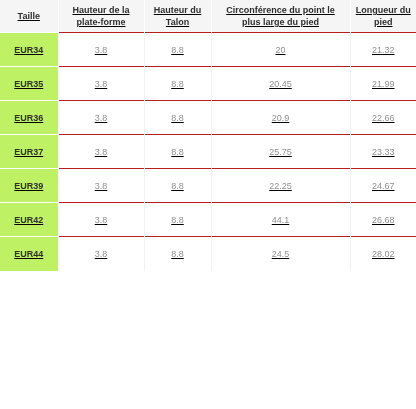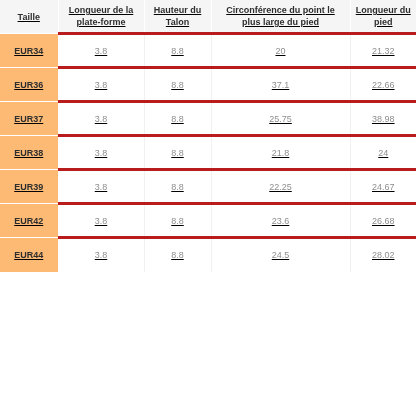--- a/index.html
+++ b/index.html
@@ -48,29 +48,29 @@
   
   .size-table tbody tr { height: 34px; }
   .size-table tbody td {
     height: 34px;
     box-sizing: border-box;
     font-size: 9px;
     color: #8e8e8e;
     text-align: center;
     vertical-align: middle;
     background: #ffffff;
-    border-top: 3px solid #b91c1c;
+    border-top: 1px solid #b91c1c;
     border-right: 1px solid #f1f1f1;
     padding: 0 4px;
   }
   .size-table tbody td:last-child { border-right: none; }
 
   
   .size-table tbody td.size-cell {
-    background: #fdba74;
+    background: #bef264;
     color: #2e2e2e;
     font-weight: bold;
     border-top: 1px solid #ffffff;
     border-right: 1px solid #ffffff;
   }
   .size-table thead th.size-cell {
     border-right: 1px solid #ffffff;
   }
 </style>
 </head>
@@ -80,67 +80,67 @@
   <colgroup>
     <col class="col-size">
     <col class="col-plat">
     <col class="col-heel">
     <col class="col-circ">
     <col class="col-length">
   </colgroup>
   <thead>
     <tr>
       <th class="size-cell">Taille</th>
-      <th>Longueur de la plate-forme</th>
+      <th>Hauteur de la plate-forme</th>
       <th>Hauteur du Talon</th>
       <th>Circonférence du point le plus large du pied</th>
       <th>Longueur du pied</th>
     </tr>
   </thead>
   <tbody id="table-body">
       <tr>
         <td class="size-cell">EUR34</td>
         <td>3.8</td>
         <td>8.8</td>
         <td>20</td>
         <td>21.32</td>
       </tr>
       <tr>
+        <td class="size-cell">EUR35</td>
+        <td>3.8</td>
+        <td>8.8</td>
+        <td>20.45</td>
+        <td>21.99</td>
+      </tr>
+      <tr>
         <td class="size-cell">EUR36</td>
         <td>3.8</td>
         <td>8.8</td>
-        <td>37.1</td>
+        <td>20.9</td>
         <td>22.66</td>
       </tr>
       <tr>
         <td class="size-cell">EUR37</td>
         <td>3.8</td>
         <td>8.8</td>
         <td>25.75</td>
-        <td>38.98</td>
-      </tr>
-      <tr>
-        <td class="size-cell">EUR38</td>
-        <td>3.8</td>
-        <td>8.8</td>
-        <td>21.8</td>
-        <td>24</td>
+        <td>23.33</td>
       </tr>
       <tr>
         <td class="size-cell">EUR39</td>
         <td>3.8</td>
         <td>8.8</td>
         <td>22.25</td>
         <td>24.67</td>
       </tr>
       <tr>
         <td class="size-cell">EUR42</td>
         <td>3.8</td>
         <td>8.8</td>
-        <td>23.6</td>
+        <td>44.1</td>
         <td>26.68</td>
       </tr>
       <tr>
         <td class="size-cell">EUR44</td>
         <td>3.8</td>
         <td>8.8</td>
         <td>24.5</td>
         <td>28.02</td>
       </tr>
     </tbody>

